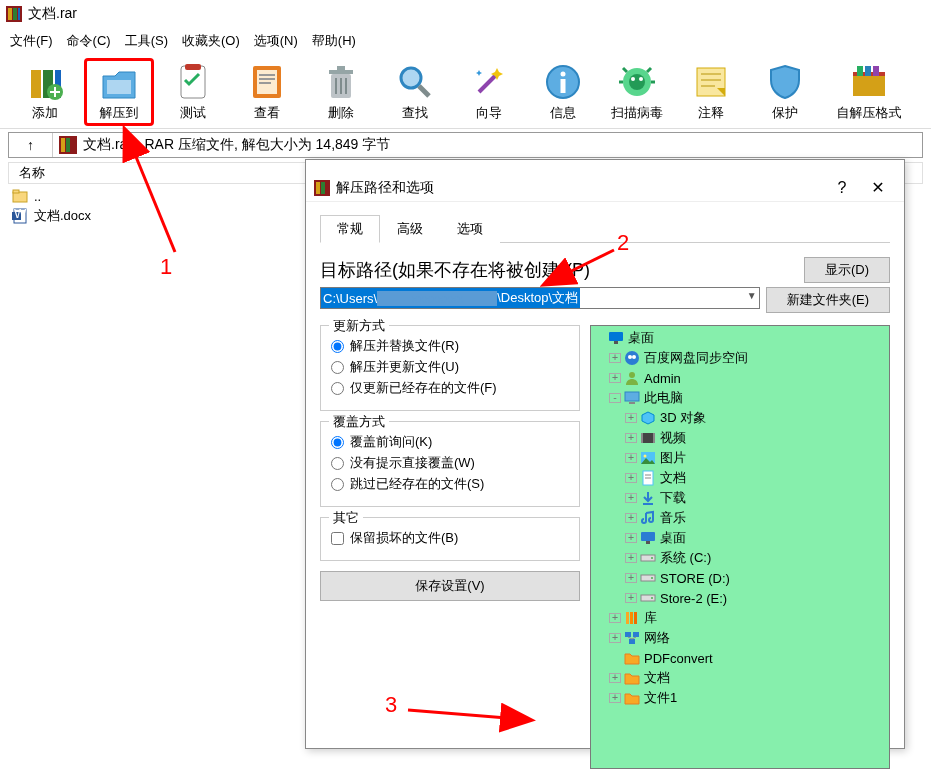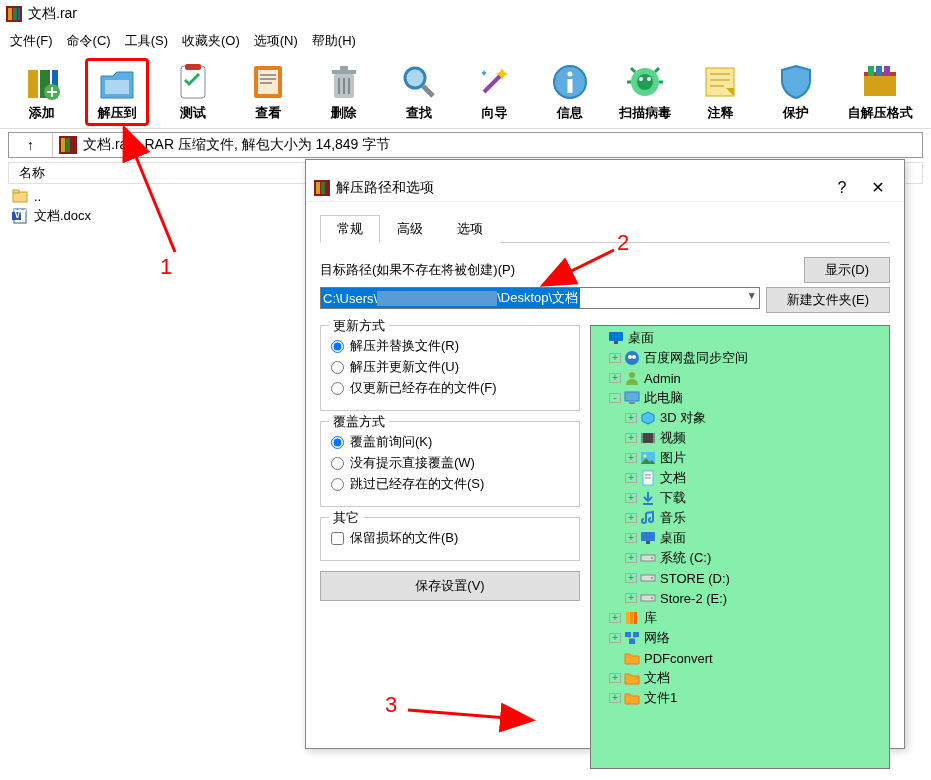--- a/index.html
+++ b/index.html
@@ -8,21 +8,21 @@
 
 .titlebar { height: 28px; display: flex; align-items: center; padding: 0 6px; gap: 6px; }
 .titlebar .ico { width: 16px; height: 16px; }
 .titlebar .txt { font-size: 14px; }
 
 
 .menubar { display: flex; gap: 14px; padding: 4px 10px; font-size: 14px; }
 .menubar span { cursor: default; }
 
 
-.toolbar { display: flex; padding: 4px 10px 2px; gap: 12px; border-bottom: 1px solid #ddd; font-weight: bold; }
+.toolbar { display: flex; padding: 4px 10px 2px; gap: 4px; border-bottom: 1px solid #ddd; }
 .tool { width: 70px; display: flex; flex-direction: column; align-items: center; padding: 4px 0; }
 .tool .ticon { width: 40px; height: 40px; display:flex; align-items:center; justify-content:center; }
 .tool .tlabel { font-size: 13px; margin-top: 2px; white-space: nowrap; }
 .tool.highlight { border: 3px solid #ff0000; border-radius: 4px; padding: 1px 0; }
 .tool.wide { width: 90px; }
 
 
 .pathbar { display: flex; align-items: center; border: 1px solid #999; margin: 3px 8px 0; height: 26px; }
 .pathbar .up { width: 44px; text-align: center; border-right: 1px solid #ccc; font-size: 14px; height:100%; display:flex; align-items:center; justify-content:center;}
 .pathbar .picon { width: 18px; height: 18px; margin: 0 6px; }
@@ -43,21 +43,21 @@
 .dlg-title .dtxt { flex: 1; font-size: 14px; }
 .dlg-title .dbtn { width: 36px; height: 26px; text-align: center; font-size: 16px; font-family: Arial; line-height:26px;}
 
 .dlg-body { flex: 1; padding: 12px 14px 0; position: relative; }
 
 .tabs { display: flex; border-bottom: 1px solid #ccc; margin-bottom: 14px; }
 .tab { padding: 4px 16px; border: 1px solid transparent; font-size: 13px; position: relative; top: 1px; background:#fff;}
 .tab.active { border: 1px solid #ccc; border-bottom: 1px solid #fff; }
 
 .row1 { display: flex; align-items: center; margin-bottom: 4px; }
-.lbl { font-size: 13px; }
+.lbl { font-size: 18px; }
 .btn { border: 1px solid #adadad; background: #e1e1e1; padding: 3px 20px; font-size: 13px; min-width: 84px; text-align: center; }
 
 .pathinput-wrap { display: flex; gap: 6px; margin-bottom: 12px; }
 .pathinput { flex: 1; border: 1px solid #7a7a7a; height: 22px; display: flex; align-items: center; position: relative; }
 .pathinput .sel { background: #0078d7; color: #fff; padding: 0 2px; height: 100%; display: flex; align-items: center; font-size: 13px; white-space: nowrap; overflow: hidden; }
 .pathinput .sel .blurred { background: #5a9bd5; padding: 0 34px; color:#5a9bd5; }
 .pathinput .dd { position: absolute; right: 2px; top: 2px; font-size: 10px; color: #555; }
 
 .two-col { display: flex; gap: 10px; }
 .leftcol { width: 260px; }

